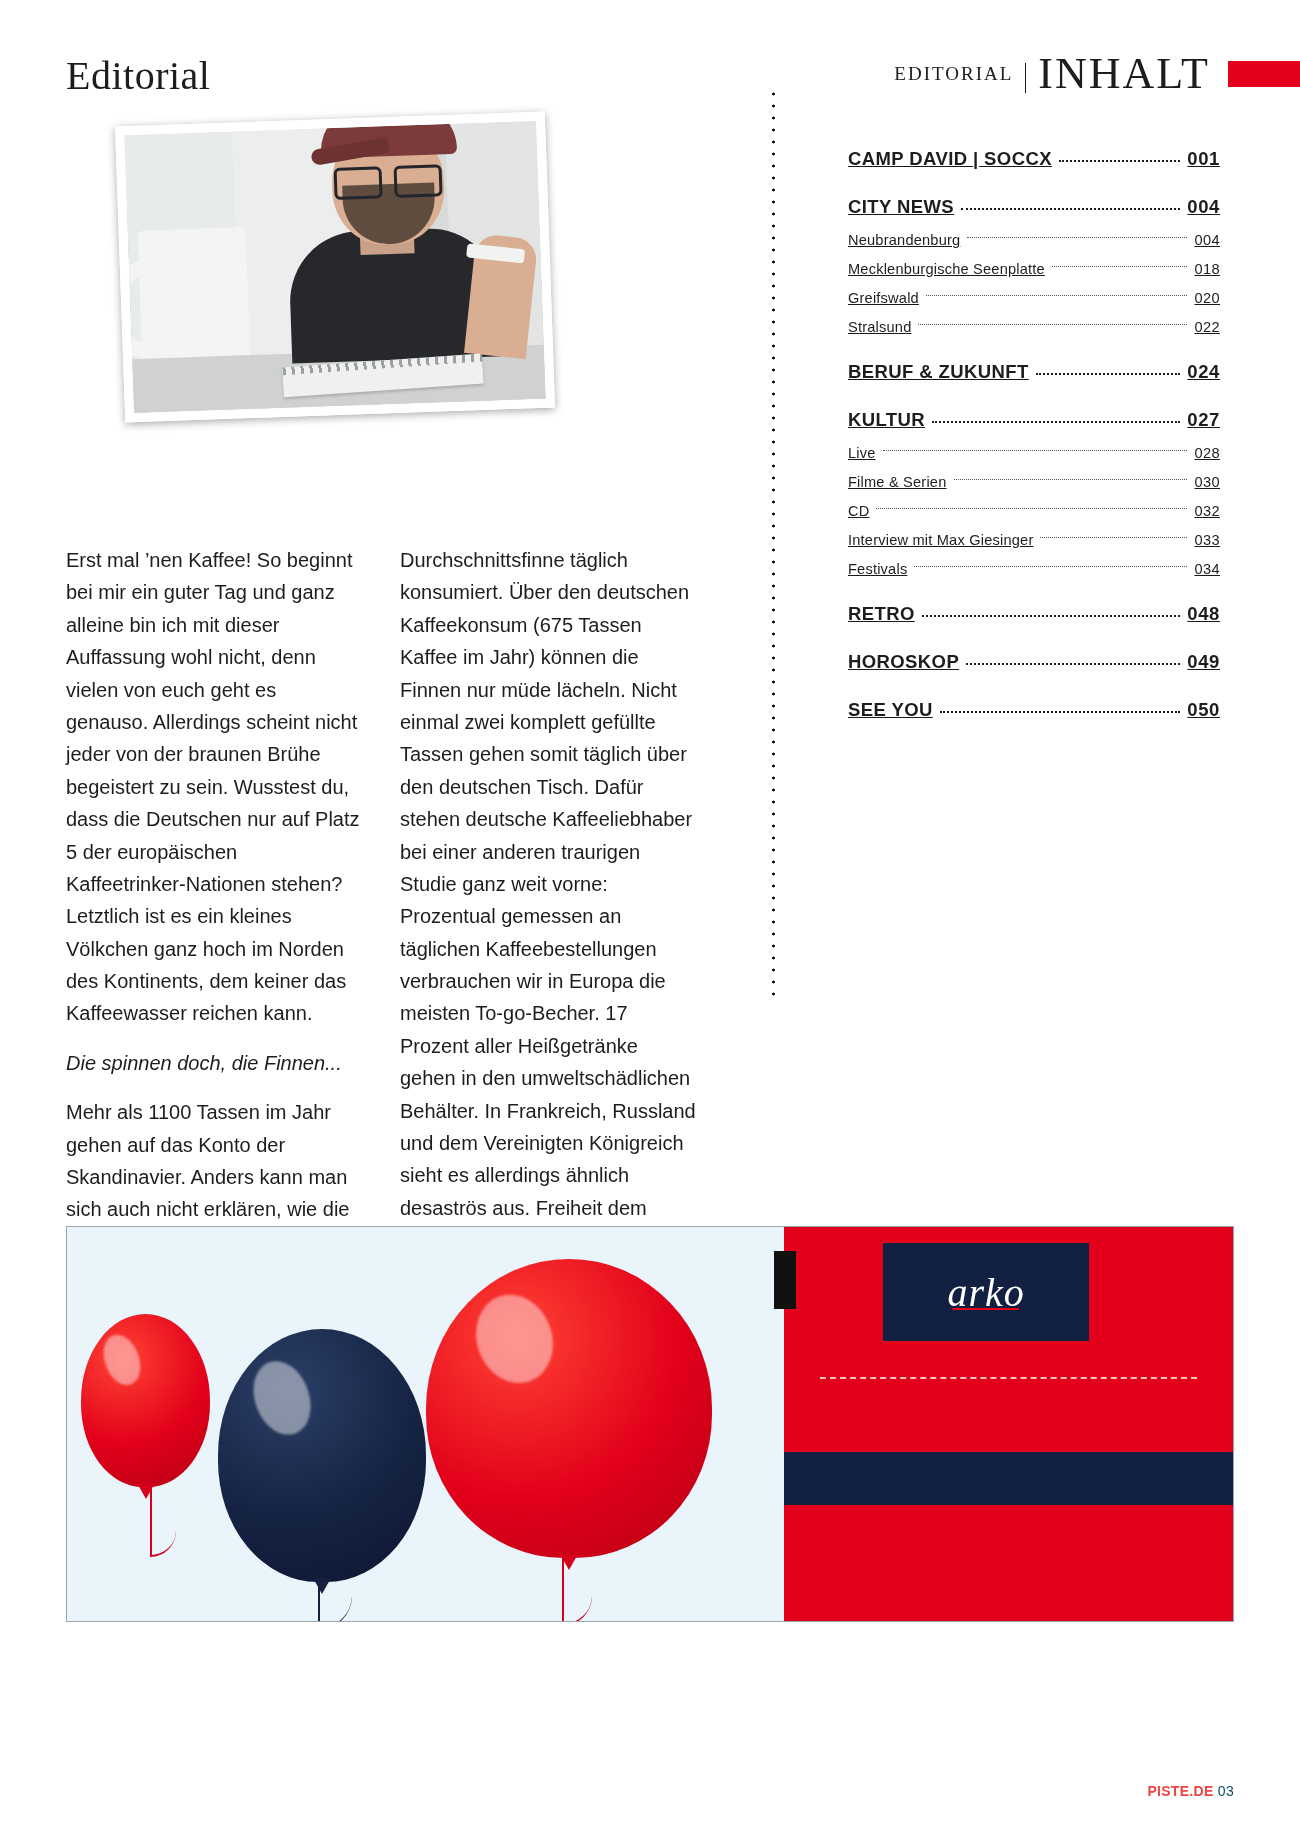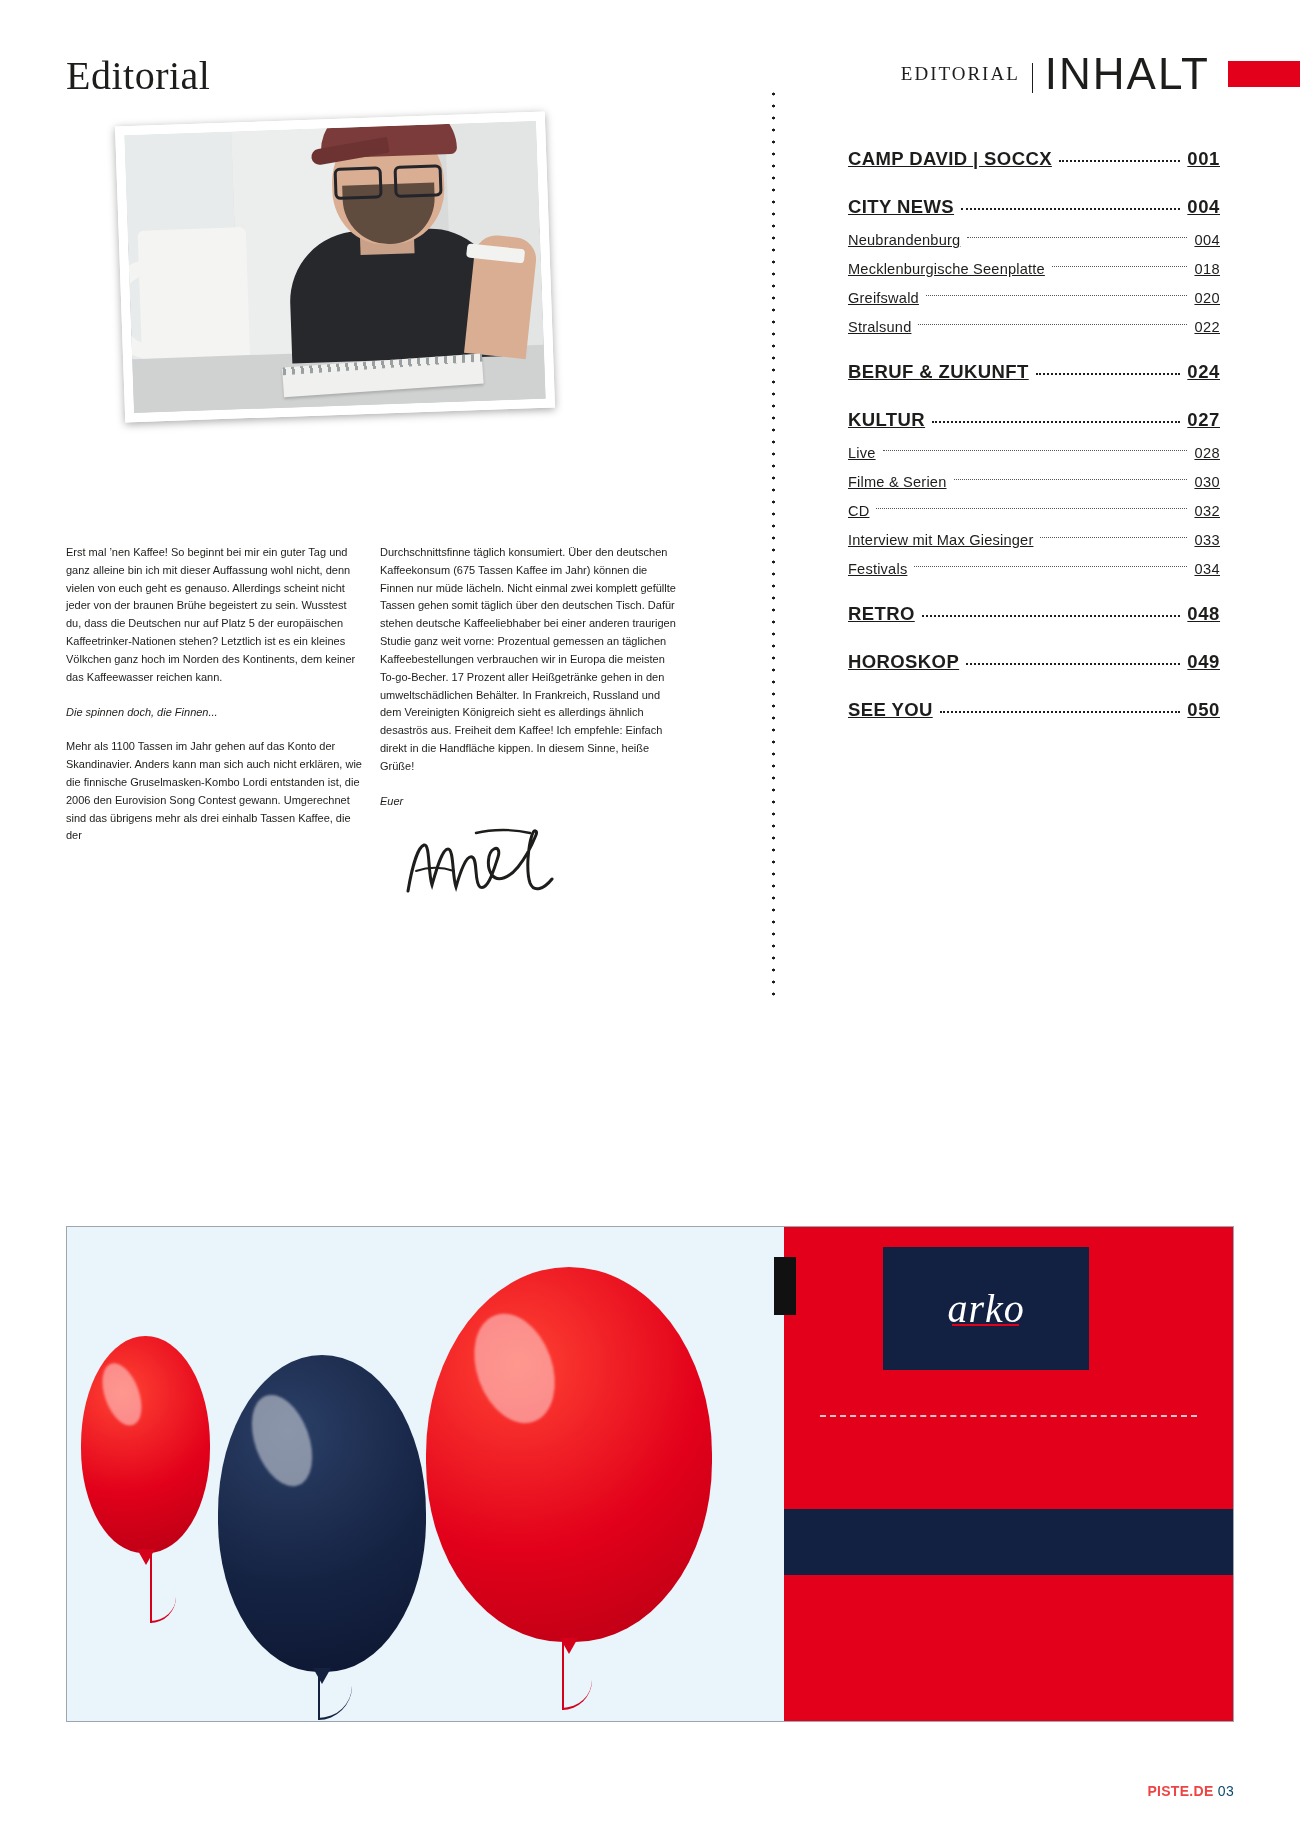--- a/index.html
+++ b/index.html
@@ -25,21 +25,21 @@
     letter-spacing: 2.0px;
     color: #1d1d1b;
   }
   .hdr-bar {
     display:inline-block;
     margin: 0 12px 0 12px;
     width: 1px; height: 30px; background: #1d1d1b;
     position: relative; top: 4px;
   }
   .hdr-inhalt {
-    font-family: Liberation Sans, sans-serif;
+    font-family: Liberation Serif, serif;
     font-size: 44px;
     letter-spacing: 2px;
     color: #1d1d1b;
     line-height: 1;
   }
   .hdr-redblock {
     width: 72px; height: 26px; background: #e2001a;
     margin-left: 18px;
   }
 
@@ -139,22 +139,22 @@
     position:absolute; left:338px; bottom:140px; width:58px; height:14px;
     background:#f2f2f0; border-radius:4px; transform: rotate(8deg);
   }
 
   
   .cols {
     position: absolute;
     left: 66px; top: 544px;
     width: 636px;
     display: flex;
-    gap: 18px;
-    font-size: 11px;
+    gap: 38px;
+    font-size: 20px;
     line-height: 1.62;
     color: #1d1d1b;
   }
   .col { width: 296px; }
   .col p { margin: 0 0 17px 0; }
   .col p.italic { font-style: italic; }
   .signoff { font-style: italic; margin-top: 26px; }
   .sig-svg { margin-top: 2px; margin-left: 22px; }
 
   
@@ -197,21 +197,21 @@
     height: 2px;
   }
   .toc-sub .leader { border-bottom: 1.5px dotted #555; top:-3px; }
   .toc-main .page { font-weight: bold; letter-spacing: .6px; }
   .toc-sub .page { letter-spacing: .4px; color:#1d1d1b; }
 
   
   .ad {
     position: absolute;
     left: 66px; top: 1226px;
-    width: 1168px; height: 496px;
+    width: 1168px; height: 396px;
     border: 1px solid #9aa7b0;
     display: flex;
     overflow: hidden;
   }
   .ad-left {
     width: 61.5%; height: 100%;
     background: #eaf4fb;
     position: relative;
     overflow: hidden;
   }

